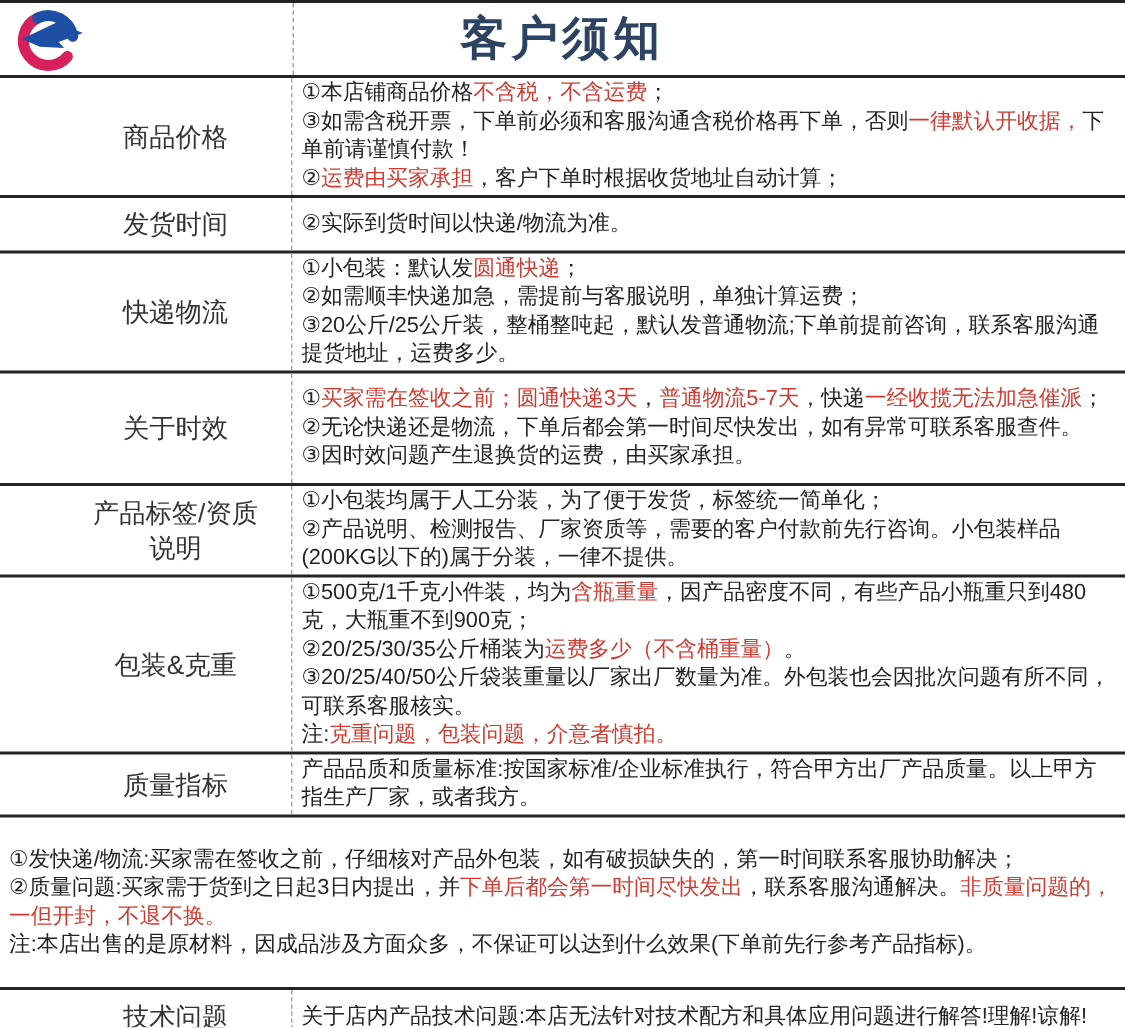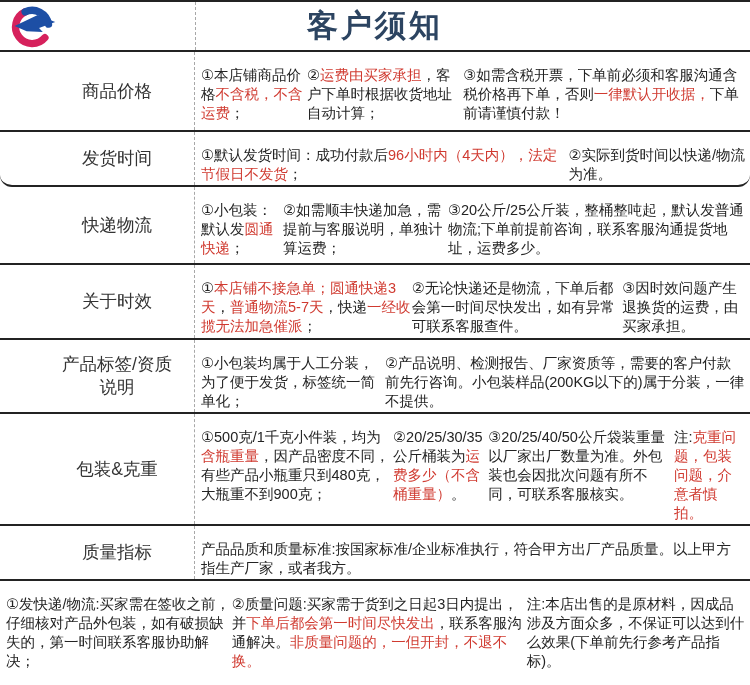--- a/index.html
+++ b/index.html
@@ -51,32 +51,31 @@
     text-align:center;
     font-size:17.5px;
     color:#333333;
     white-space:pre-line;
     border-right:1px dashed #a8a8a8;
     line-height:23px;
     padding-left:40px;
   }
   .cell.content {
     flex:1;
-    display:flex; flex-direction:row; justify-content:center;
+    display:flex; flex-direction:column; justify-content:center;
     padding:1px 5px 1px 6px;
     font-size:14.5px;
     line-height:19px;
     color:#232323;
-    margin-top:13px;
   }
   .line { margin:0; }
   .red { color:#d03a30; }
   
   #rows .row:nth-child(1){min-height:80px;}
-  #rows .row:nth-child(2){min-height:37px;border-radius:12px;}
+  #rows .row:nth-child(2){min-height:37px;}
   #rows .row:nth-child(3){min-height:78px;}
   #rows .row:nth-child(4){min-height:75px;}
   #rows .row:nth-child(5){min-height:60px;}
   #rows .row:nth-child(6){min-height:112px;}
   #rows .row:nth-child(7){min-height:40px;}
   #rows .row:nth-child(8){min-height:115px;}
   #rows .row:nth-child(9){min-height:38px;}
 </style>
 </head>
 <body>
@@ -93,46 +92,45 @@
       <path d="M 11 25 L 36 13 L 55 20.5 L 37.5 27 L 41.5 31.5 L 24 30.5 Z" fill="#1d4fa5"></path>
     </svg>
     <span class="page-title">客户须知</span>
   </div>
 
   <div id="rows">
   <div class="row">
     <div class="cell label">商品价格</div>
     <div class="cell content">
           <p class="line"><span>①本店铺商品价格</span><span class="red">不含税，不含运费</span><span>；</span></p>
+          <p class="line"><span>③如需含税开票，下单前必须和客服沟通含税价格再下单，否则</span><span class="red">一律默认开收据，</span><span>下单前请谨慎付款！</span></p>
           <p class="line"><span>②</span><span class="red">运费由买家承担</span><span>，客户下单时根据收货地址自动计算；</span></p>
-          <p class="line"><span>③如需含税开票，下单前必须和客服沟通含税价格再下单，否则</span><span class="red">一律默认开收据，</span><span>下单前请谨慎付款！</span></p>
         </div>
   </div>
 
   <div class="row">
     <div class="cell label">发货时间</div>
     <div class="cell content">
-          <p class="line"><span>①默认发货时间：成功付款后</span><span class="red">96小时内（4天内），法定节假日不发货</span><span>；</span></p>
           <p class="line"><span>②实际到货时间以快递/物流为准。</span></p>
         </div>
   </div>
 
   <div class="row">
     <div class="cell label">快递物流</div>
     <div class="cell content">
           <p class="line"><span>①小包装：默认发</span><span class="red">圆通快递</span><span>；</span></p>
           <p class="line"><span>②如需顺丰快递加急，需提前与客服说明，单独计算运费；</span></p>
           <p class="line"><span>③20公斤/25公斤装，整桶整吨起，默认发普通物流;下单前提前咨询，联系客服沟通提货地址，运费多少。</span></p>
         </div>
   </div>
 
   <div class="row">
     <div class="cell label">关于时效</div>
     <div class="cell content">
-          <p class="line"><span>①</span><span class="red">本店铺不接急单；圆通快递3天</span><span>，</span><span class="red">普通物流5-7天</span><span>，快递</span><span class="red">一经收揽无法加急催派</span><span>；</span></p>
+          <p class="line"><span>①</span><span class="red">买家需在签收之前；圆通快递3天</span><span>，</span><span class="red">普通物流5-7天</span><span>，快递</span><span class="red">一经收揽无法加急催派</span><span>；</span></p>
           <p class="line"><span>②无论快递还是物流，下单后都会第一时间尽快发出，如有异常可联系客服查件。</span></p>
           <p class="line"><span>③因时效问题产生退换货的运费，由买家承担。</span></p>
         </div>
   </div>
 
   <div class="row">
     <div class="cell label">产品标签/资质
 说明</div>
     <div class="cell content">
           <p class="line"><span>①小包装均属于人工分装，为了便于发货，标签统一简单化；</span></p>

